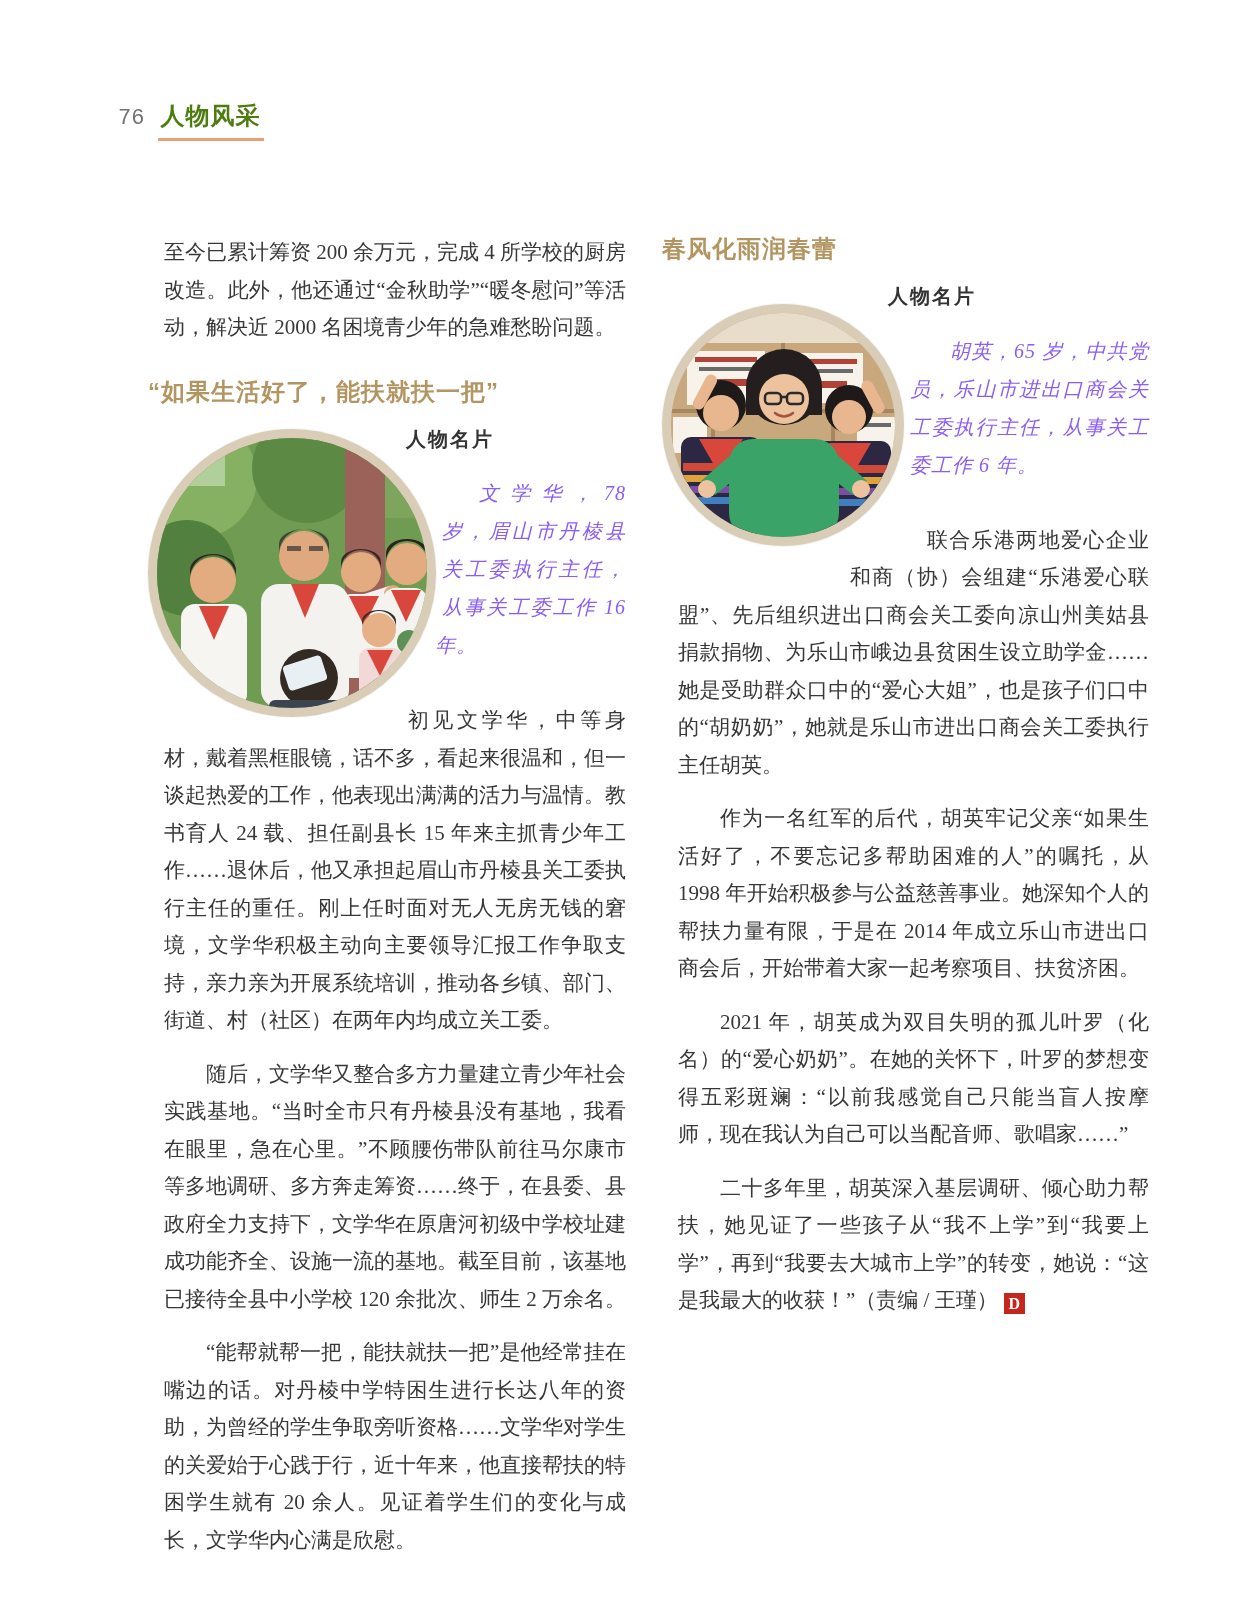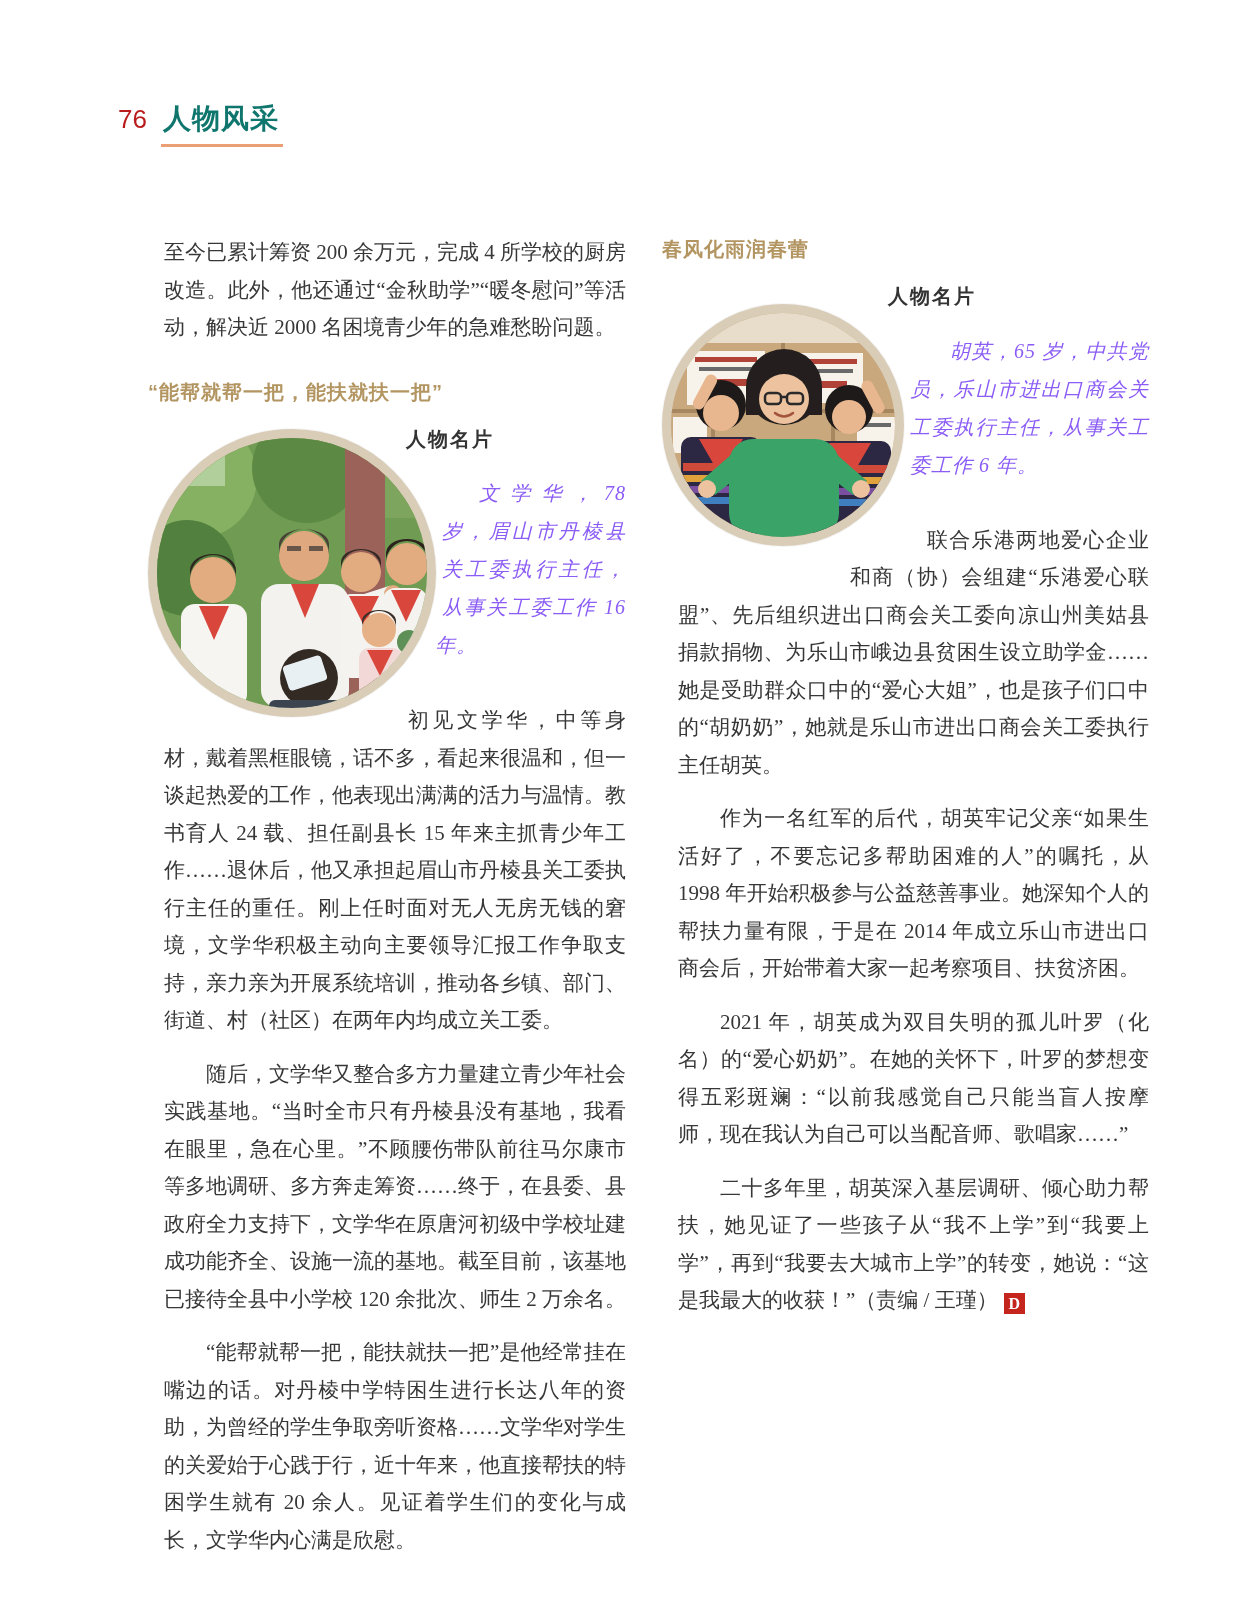--- a/index.html
+++ b/index.html
@@ -3,35 +3,35 @@
 <meta charset="utf-8">
 <style>
   html,body{margin:0;padding:0;}
   body{
     width:1241px;height:1600px;position:relative;background:#ffffff;
     font-family:"Liberation Serif","DejaVu Serif",serif;
     color:#373737;overflow:hidden;
   }
   
   .page-header{position:absolute;left:118px;top:100px;display:flex;align-items:baseline;gap:14px;}
-  .page-num{font-family:Liberation Sans, sans-serif;font-size:26px;color:#b91c1c;}
+  .page-num{font-family:Liberation Mono, monospace;font-size:22px;color:#737373;}
   .section-title{
-    font-family:Liberation Mono, monospace;font-size:28px;font-weight:bold;color:#0f766e;
+    font-family:Liberation Mono, monospace;font-size:24px;font-weight:bold;color:#4d7c0f;
     padding:0 4px 6px 2px;border-bottom:3px solid #ea9f74;letter-spacing:1px;
   }
   
   .col{position:absolute;top:218px;font-size:21px;line-height:37.5px;text-align:justify;text-justify:inter-character;}
   .col-left{left:148px;width:494px;}
   .col-right{left:662px;width:503px;top:218px;}
   p{margin:16px;}
   .para{text-indent:2em;}
   .no-indent{text-indent:0;}
   .sec-heading{
     font-family:"Liberation Sans","DejaVu Sans",sans-serif;
-    font-size:20px;font-weight:bold;color:#b39561;letter-spacing:1px;
+    font-size:24px;font-weight:bold;color:#b39561;letter-spacing:1px;
     text-align:left;text-indent:0;margin:30px 0 12px 0;line-height:30px;
   }
   .col-right .sec-heading{margin-top:16px;}
   
   .photo-float{float:left;}
   .photo-float .ring{
     border-radius:50%;border:9px solid #d9cdb8;overflow:hidden;
     box-shadow:0 0 0 1px rgba(0,0,0,.04);background:#cdbfa5;
   }
   .photo-1{width:288px;height:288px;shape-outside:circle(156px at 144px 144px);margin:8px 6px 6px 0;}
@@ -60,21 +60,21 @@
 <body>
 
 <div class="page-header">
   <span class="page-num">76</span>
   <span class="section-title">人物风采</span>
 </div>
 
 <div class="col col-left">
   <p class="para no-indent">至今已累计筹资 200 余万元，完成 4 所学校的厨房改造。此外，他还通过“金秋助学”“暖冬慰问”等活动，解决近 2000 名困境青少年的急难愁盼问题。</p>
 
-  <h2 class="sec-heading">“能帮就帮一把，能扶就扶一把”</h2>
+  <h2 class="sec-heading">“如果生活好了，能扶就扶一把”</h2>
 
   <div>
     <div class="photo-float photo-1">
       <div class="ring">
         <svg width="270" height="270" viewBox="0 0 270 270">
           <rect width="270" height="270" fill="#6f9c52"></rect>
           <circle cx="40" cy="40" r="60" fill="#86b163"></circle>
           <circle cx="150" cy="30" r="55" fill="#5c8a45"></circle>
           <circle cx="30" cy="130" r="48" fill="#52803e"></circle>
           <rect x="8" y="8" width="60" height="40" fill="#cfe3c0" opacity="0.6"></rect>

